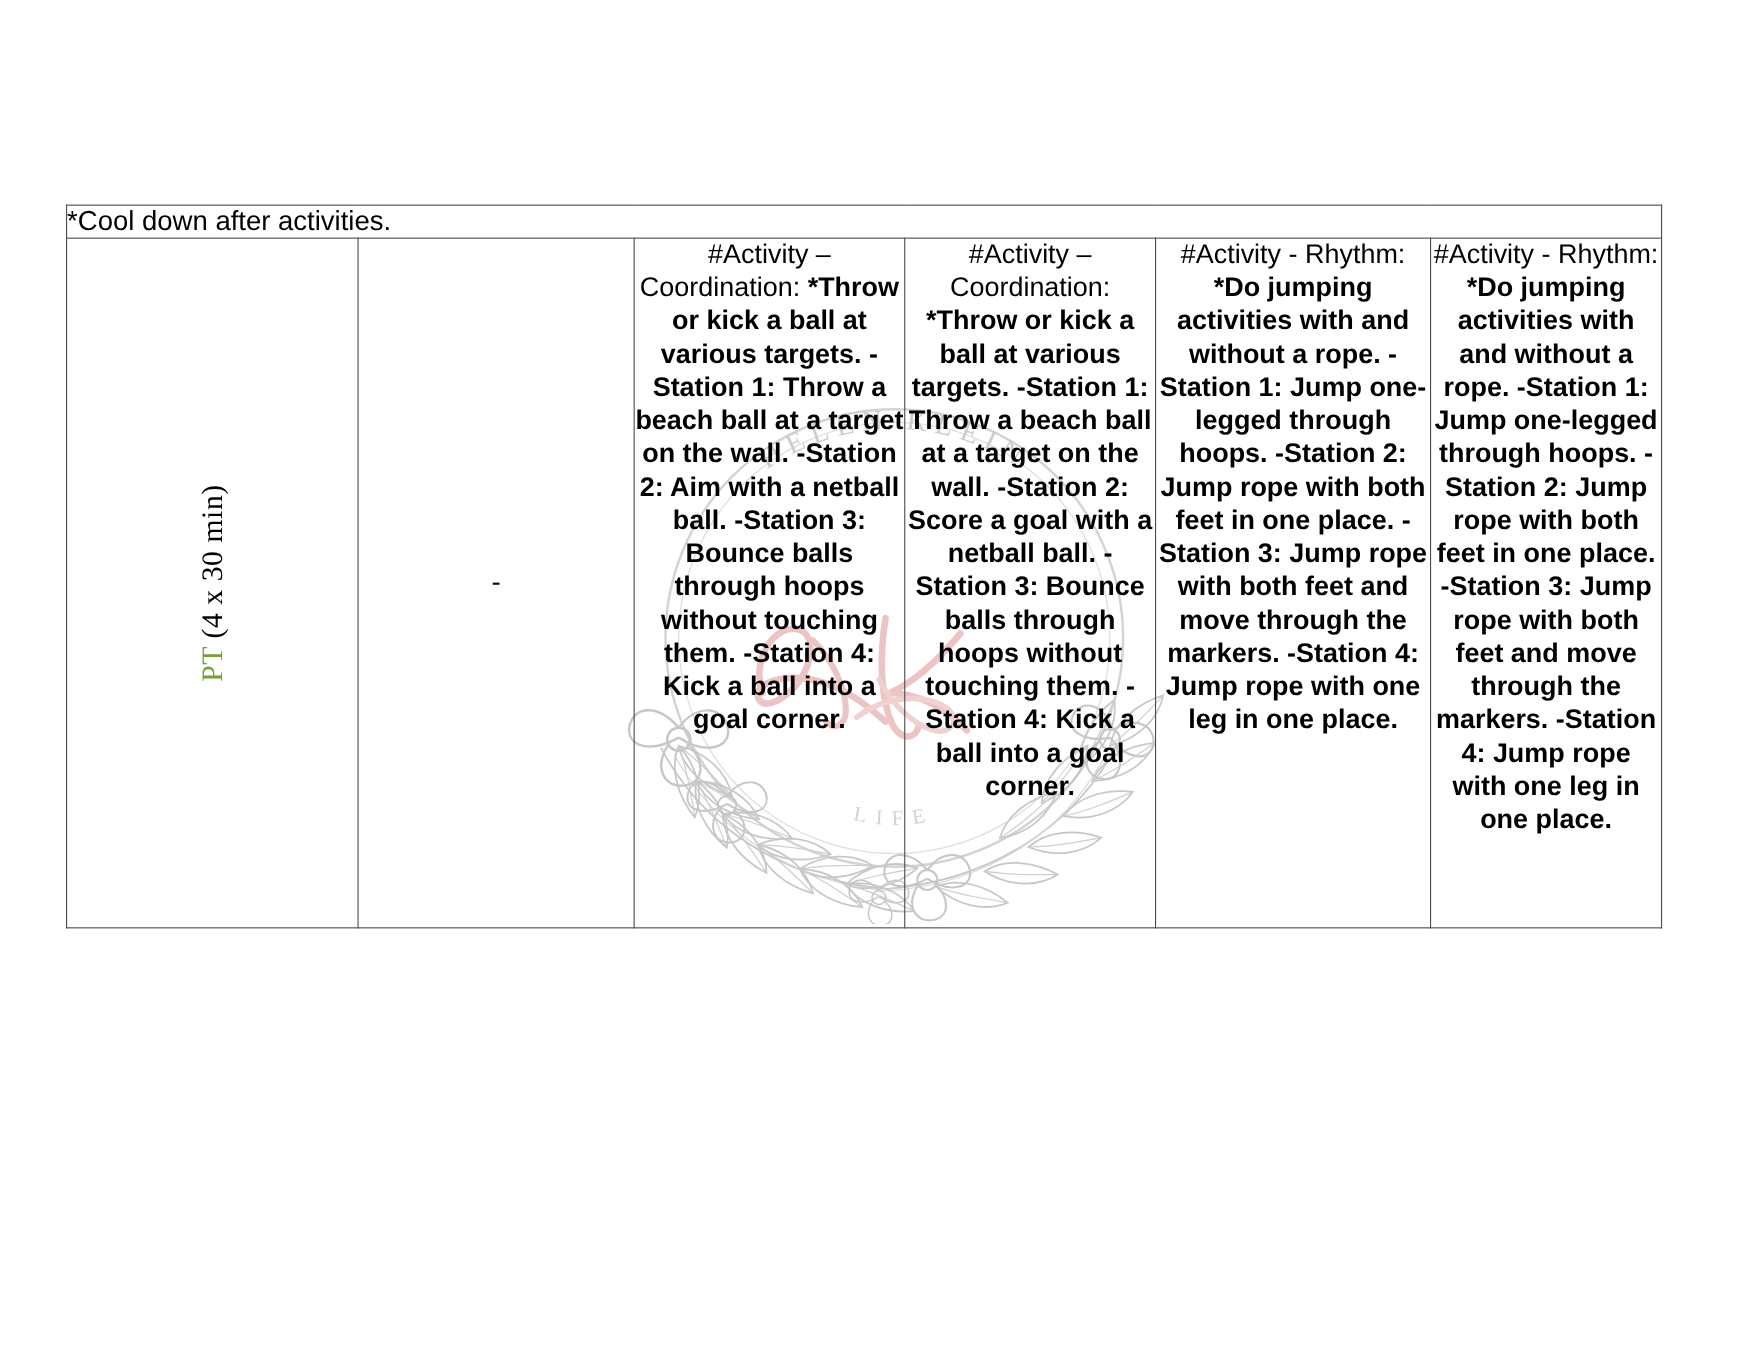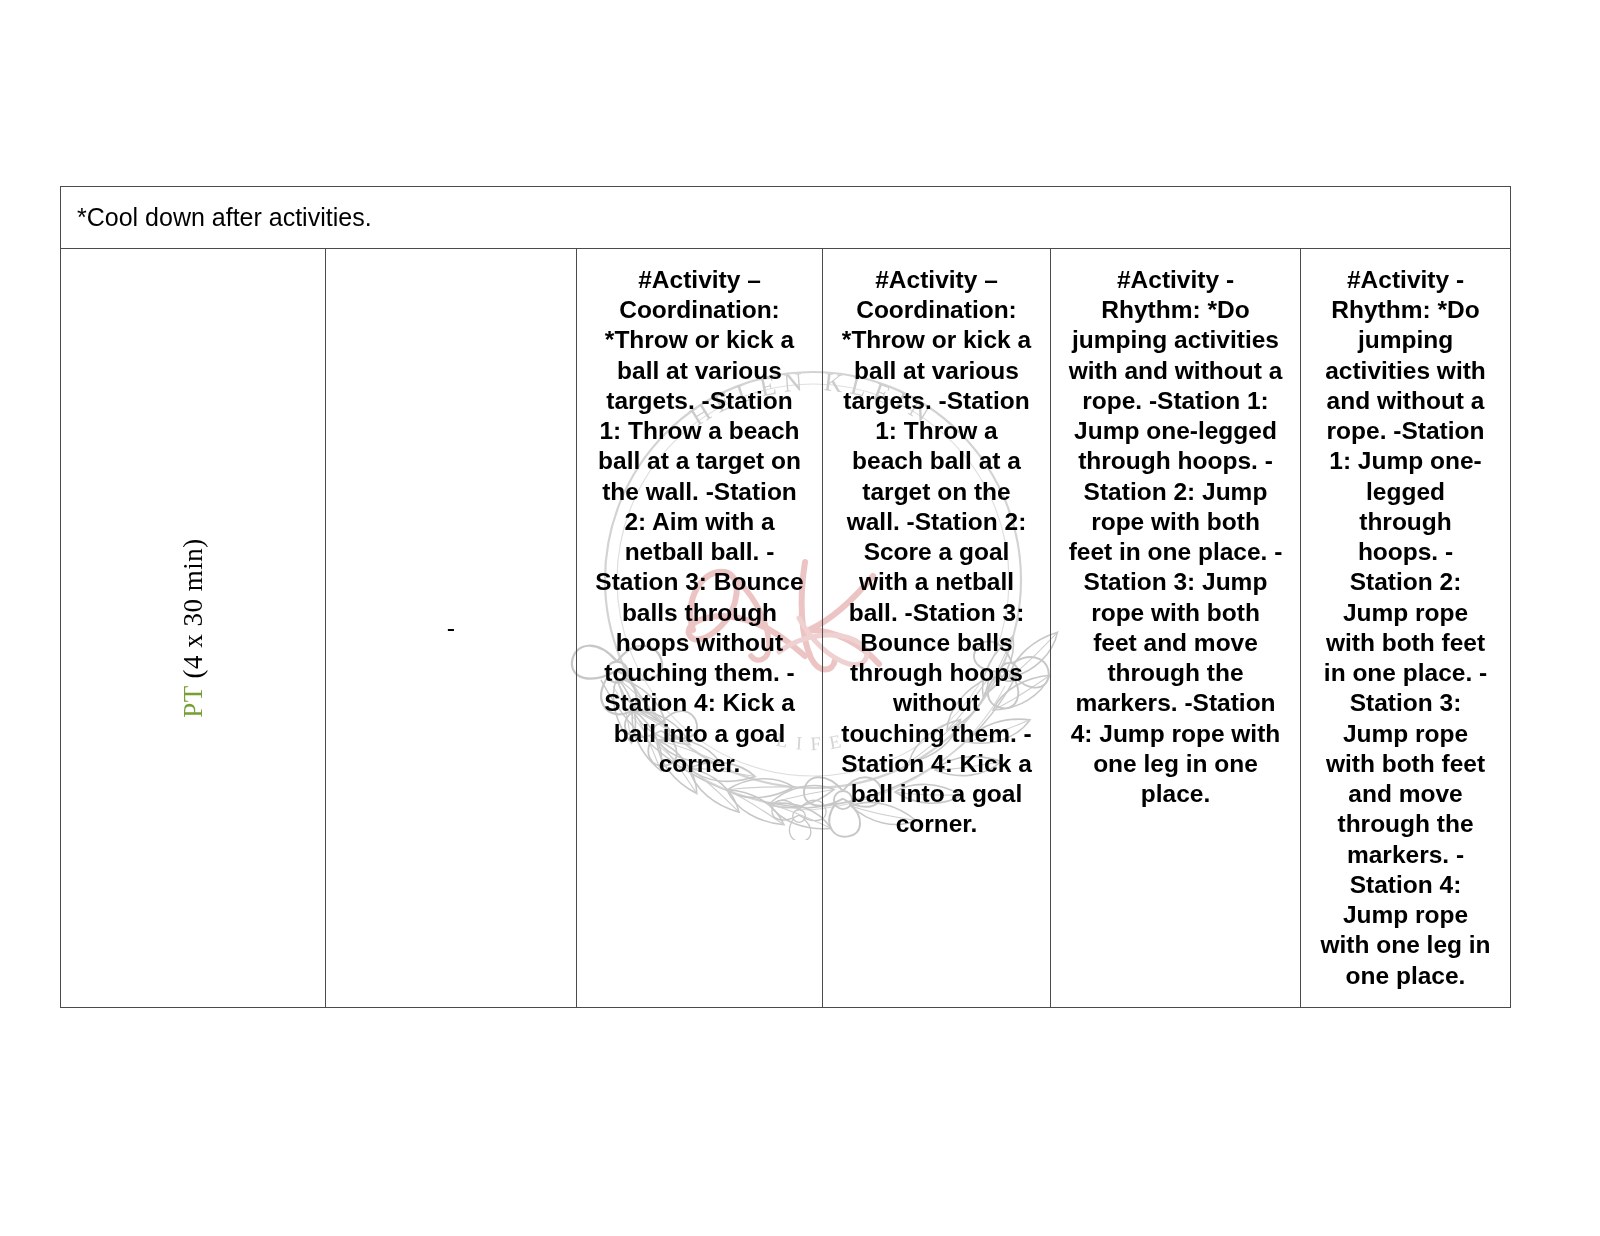--- a/index.html
+++ b/index.html
@@ -36,21 +36,21 @@
     left: 60px;
     top: 186px;
     width: 1450px;
     border-collapse: collapse;
     table-layout: fixed;
     z-index: 2;
   }
   #plan-table td {
     border: 1.3px solid #4b4b4b;
     vertical-align: top;
-    padding: 16px;
+    padding: 0;
     background: transparent;
   }
 
   .note-cell {
     padding: 4px 0 6px 14px;
     font-size: 25px;
     line-height: 1.15;
     text-align: left;
     white-space: nowrap;
   }
@@ -90,21 +90,21 @@
     line-height: 1;
   }
 
   .activity-cell {
     padding: 6px 7px 6px 7px;
     text-align: center;
     font-size: 24.5px;
     line-height: 1.235;
   }
   .activity-cell .act-title {
-    font-weight: bold;
+    font-weight: normal;
     display: inline;
     text-align: right;
   }
   .activity-cell .act-body {
     font-weight: bold;
     display: inline;
   }
 </style>
 </head>
 <body>

